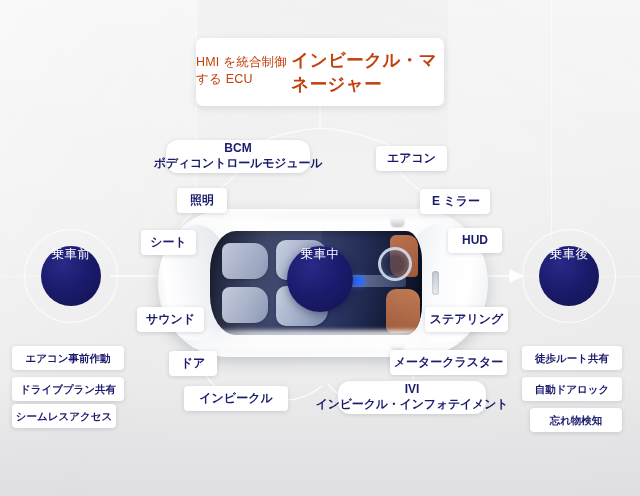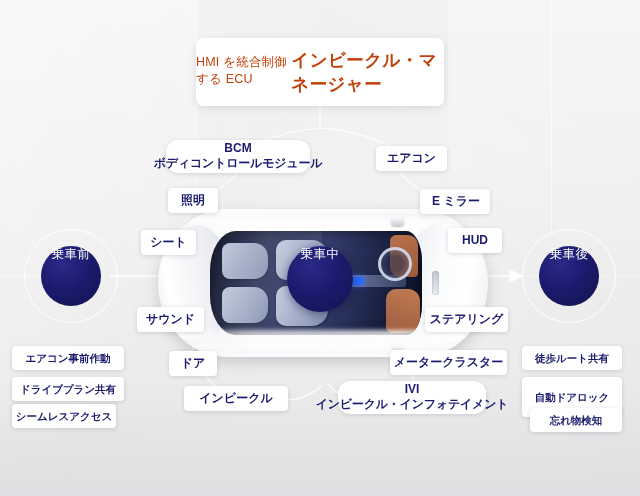--- a/index.html
+++ b/index.html
@@ -270,21 +270,21 @@
   <div class="stage-ring" style="left:522px;top:229px;width:94px;height:94px;"></div>
   <div class="stage-dot" id="dot-after" style="left:539px;top:246px;width:60px;height:60px;">
     <span>乗車後</span>
   </div>
 
   <div class="chip two" style="left:166px;top:140px;width:144px;height:33px;">
     <span class="t1">BCM</span>
     <span class="t2">ボディコントロールモジュール</span>
   </div>
 
-  <div class="chip" style="left:168px;top:188px;width:50px;height:25px;">
+  <div class="chip" style="left:177px;top:188px;width:50px;height:25px;">
     <span class="t1">照明</span>
   </div>
 
   <div class="chip" style="left:141px;top:230px;width:55px;height:25px;">
     <span class="t1">シート</span>
   </div>
 
   <div class="chip" style="left:137px;top:307px;width:67px;height:25px;">
     <span class="t1">サウンド</span>
   </div>
@@ -328,20 +328,20 @@
   <div class="chip small" style="left:12px;top:377px;width:112px;height:24px;">
     <span class="t1">ドライブプラン共有</span>
   </div>
   <div class="chip small" style="left:12px;top:404px;width:104px;height:24px;align-items:center;">
     <span class="t1">シームレスアクセス</span>
   </div>
 
   <div class="chip small" style="left:522px;top:346px;width:100px;height:24px;">
     <span class="t1">徒歩ルート共有</span>
   </div>
-  <div class="chip small" style="left:522px;top:377px;width:100px;height:40px;">
+  <div class="chip small" style="left:522px;top:377px;width:100px;height:24px;">
     <span class="t1">自動ドアロック</span>
   </div>
   <div class="chip small" style="left:530px;top:408px;width:92px;height:24px;">
     <span class="t1">忘れ物検知</span>
   </div>
 
 </div>
 
 </body></html>

